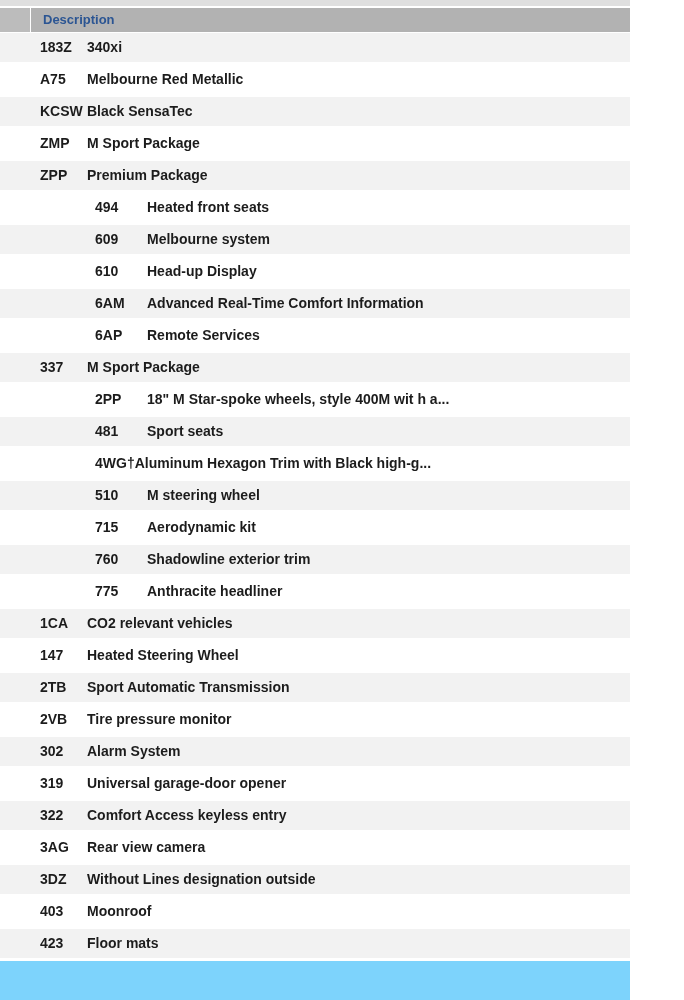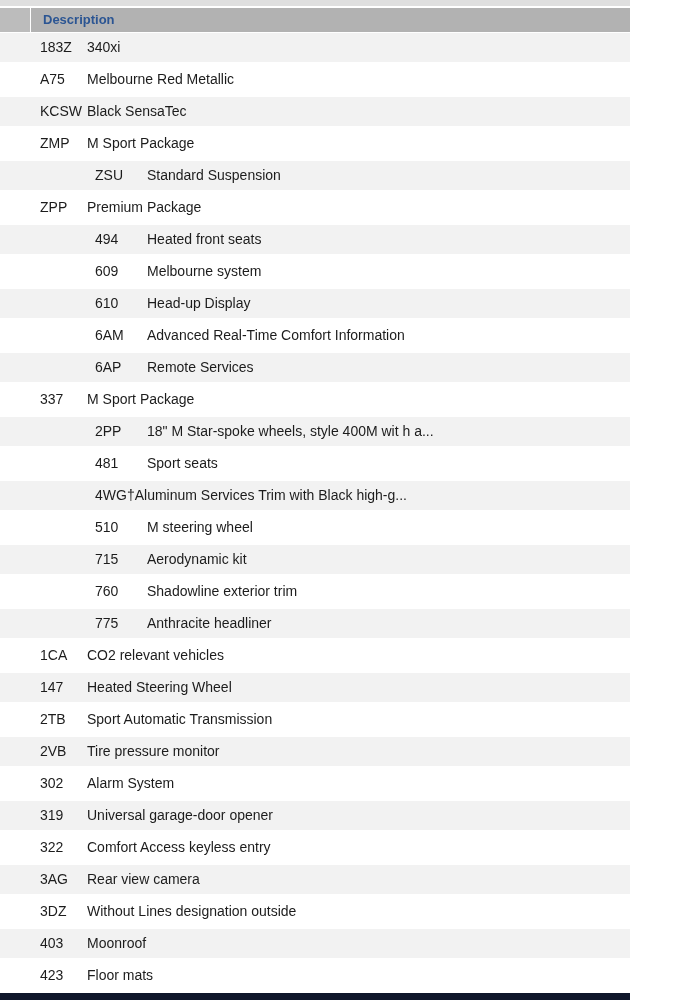--- a/index.html
+++ b/index.html
@@ -5,21 +5,21 @@
   html, body {
     margin: 0;
     padding: 0;
     background: #ffffff;
     font-family: "Liberation Sans", sans-serif;
   }
   #screen {
     position: relative;
     width: 630px;
     height: 1000px;
-    background: #0f172a;
+    background: #7dd3fc;
     overflow: hidden;
   }
   
   .top-strip {
     height: 6px;
     background: #dfdfdf;
     border-bottom: 2px solid #ffffff;
   }
   
   .grid-header {
@@ -44,21 +44,21 @@
   
   .rows {
     width: 684px;
   }
   .row {
     height: 29px;
     line-height: 29px;
     border-bottom: 3px solid #ffffff;
     background: #ffffff;
     font-size: 14px;
-    font-weight: normal;
+    font-weight: bold;
     color: #1c1c1c;
     white-space: nowrap;
     overflow: hidden;
   }
   .row:nth-child(odd) {
     background: #f2f2f2;
   }
   .row.lvl1 { padding-left: 40px; }
   .row.lvl2 { padding-left: 95px; }
   .row .code {
@@ -82,31 +82,30 @@
   <div class="grid-header">
     <div class="corner-cell"></div>
     <div class="header-cell">Description</div>
   </div>
 
   <div class="rows" id="rows-container">
       <div class="row lvl1"><span class="code">183Z</span><span class="desc">340xi</span></div>
       <div class="row lvl1"><span class="code">A75</span><span class="desc">Melbourne Red Metallic</span></div>
       <div class="row lvl1"><span class="code">KCSW</span><span class="desc">Black SensaTec</span></div>
       <div class="row lvl1"><span class="code">ZMP</span><span class="desc">M Sport Package</span></div>
-      <div class="row lvl2"><span class="code">ZSU</span><span class="desc">Standard Suspension</span></div>
       <div class="row lvl1"><span class="code">ZPP</span><span class="desc">Premium Package</span></div>
       <div class="row lvl2"><span class="code">494</span><span class="desc">Heated front seats</span></div>
       <div class="row lvl2"><span class="code">609</span><span class="desc">Melbourne system</span></div>
       <div class="row lvl2"><span class="code">610</span><span class="desc">Head-up Display</span></div>
       <div class="row lvl2"><span class="code">6AM</span><span class="desc">Advanced Real-Time Comfort Information</span></div>
       <div class="row lvl2"><span class="code">6AP</span><span class="desc">Remote Services</span></div>
       <div class="row lvl1"><span class="code">337</span><span class="desc">M Sport Package</span></div>
       <div class="row lvl2"><span class="code">2PP</span><span class="desc">18" M Star-spoke wheels, style 400M wit h a...</span></div>
       <div class="row lvl2"><span class="code">481</span><span class="desc">Sport seats</span></div>
-      <div class="row lvl2"><span class="code joined">4WG†</span><span class="desc">Aluminum Services Trim with Black high-g...</span></div>
+      <div class="row lvl2"><span class="code joined">4WG†</span><span class="desc">Aluminum Hexagon Trim with Black high-g...</span></div>
       <div class="row lvl2"><span class="code">510</span><span class="desc">M steering wheel</span></div>
       <div class="row lvl2"><span class="code">715</span><span class="desc">Aerodynamic kit</span></div>
       <div class="row lvl2"><span class="code">760</span><span class="desc">Shadowline exterior trim</span></div>
       <div class="row lvl2"><span class="code">775</span><span class="desc">Anthracite headliner</span></div>
       <div class="row lvl1"><span class="code">1CA</span><span class="desc">CO2 relevant vehicles</span></div>
       <div class="row lvl1"><span class="code">147</span><span class="desc">Heated Steering Wheel</span></div>
       <div class="row lvl1"><span class="code">2TB</span><span class="desc">Sport Automatic Transmission</span></div>
       <div class="row lvl1"><span class="code">2VB</span><span class="desc">Tire pressure monitor</span></div>
       <div class="row lvl1"><span class="code">302</span><span class="desc">Alarm System</span></div>
       <div class="row lvl1"><span class="code">319</span><span class="desc">Universal garage-door opener</span></div>

